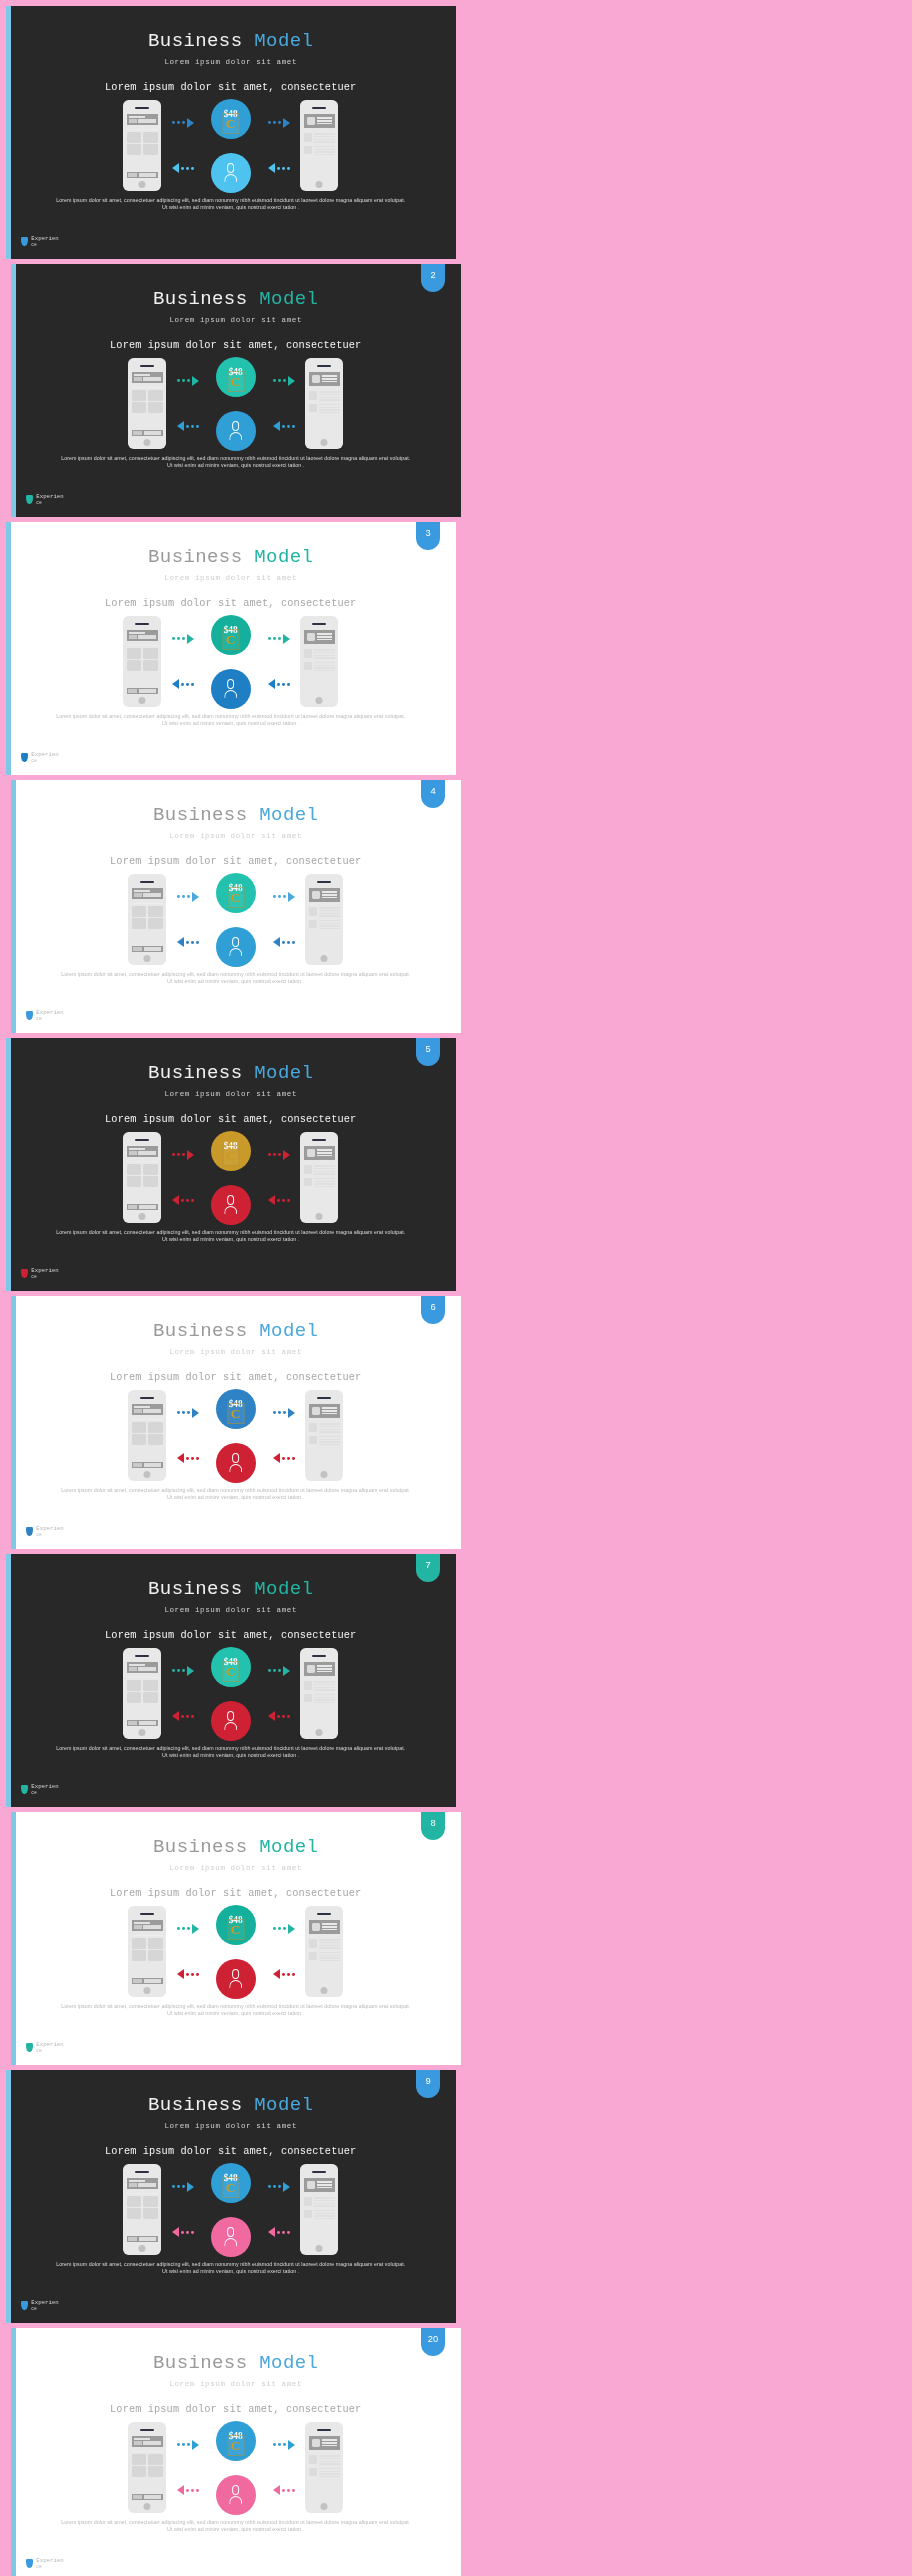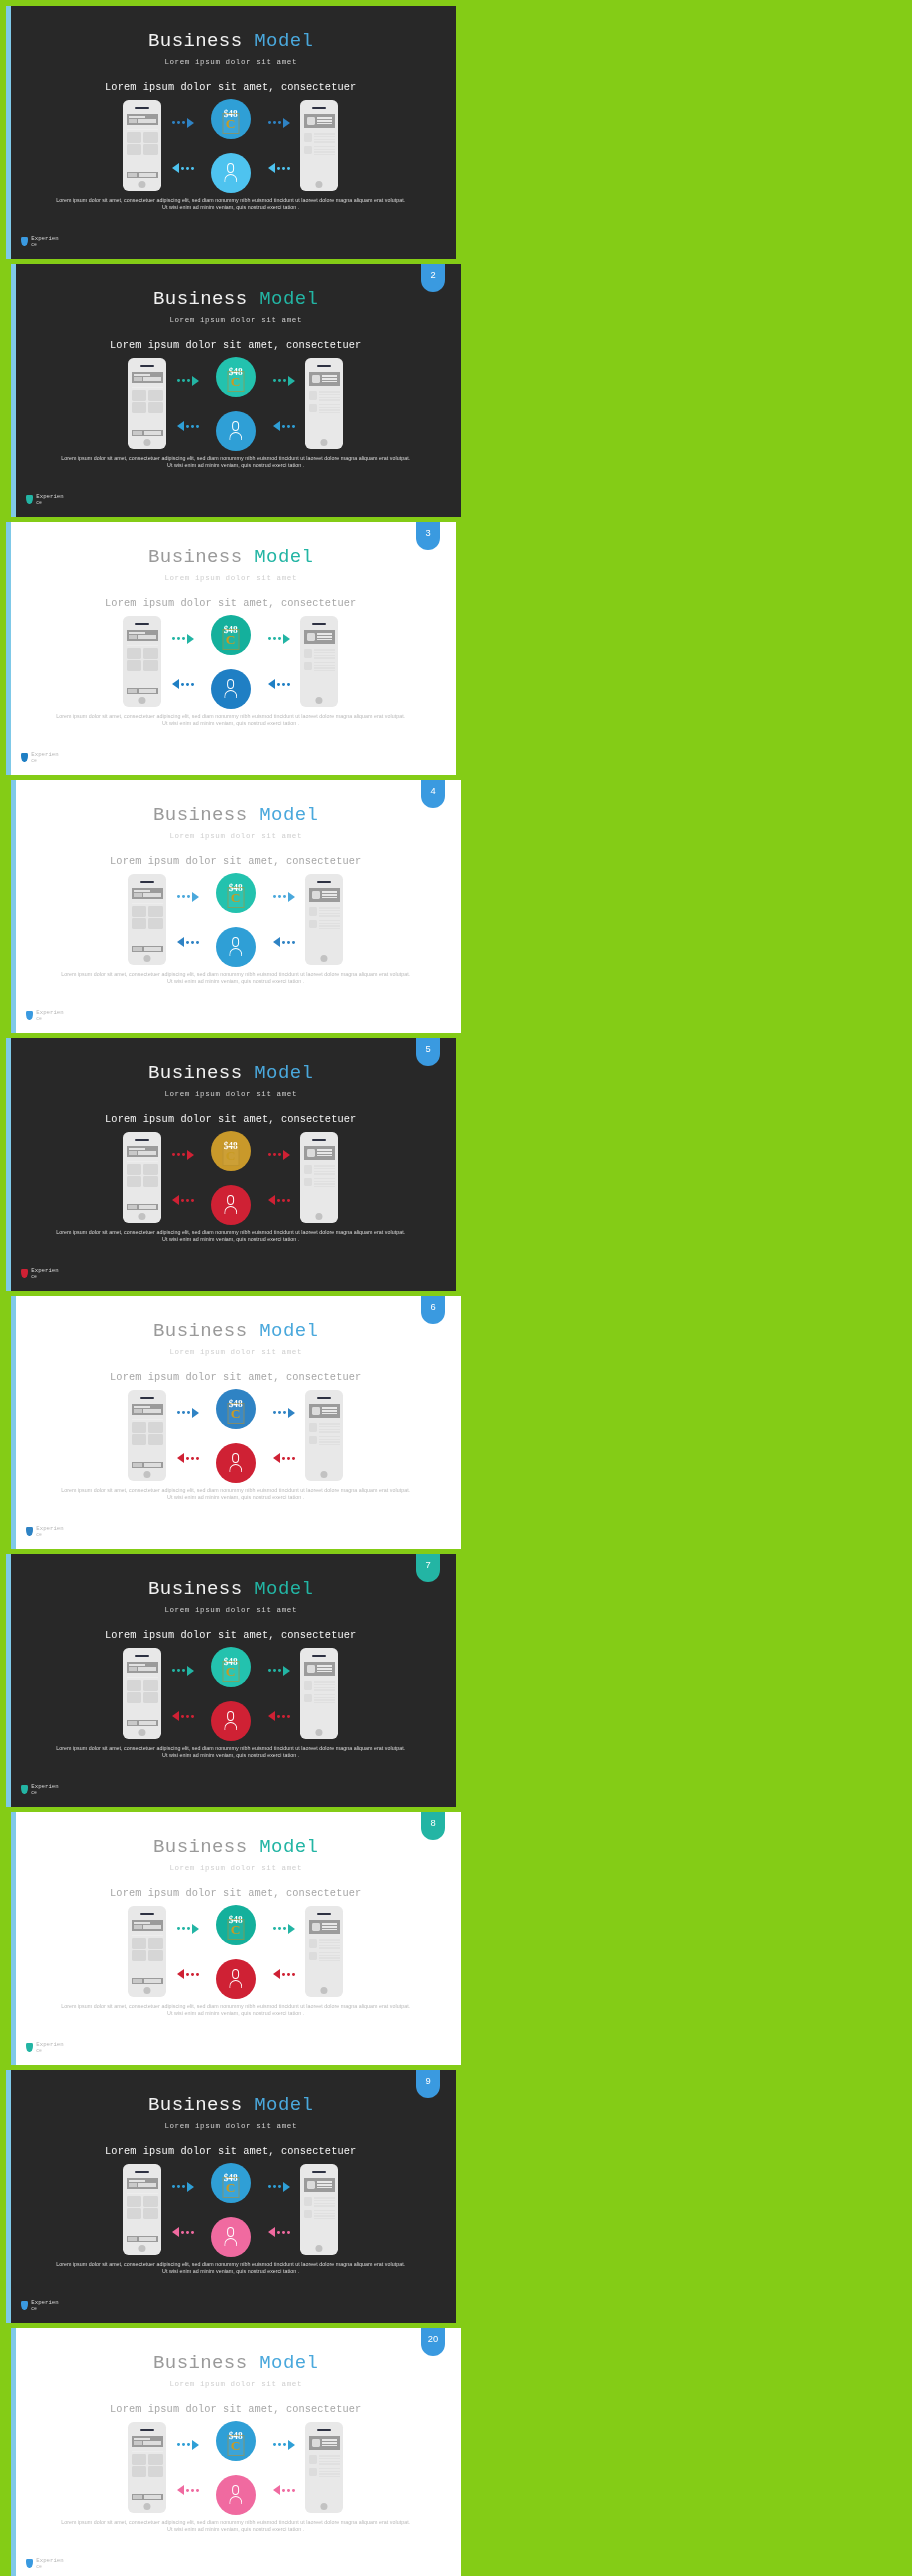--- a/index.html
+++ b/index.html
@@ -4,21 +4,21 @@
 <style>
   * { box-sizing: border-box; margin:0; padding:0; }
   html,body{ background:#7fc9e8; }
   body{
     width:912px; height:2576px;
     font-family:"Liberation Mono", monospace;
     overflow:hidden;
   }
   .sheet{
     width:912px; height:2576px;
-    background:#84cc16;
+    background:#f9a8d4;
     display:flex; flex-wrap:wrap;
     align-content:flex-start;
     padding:5.7px 5.7px 0 5.7px;
   }
   
   .slide{
     position:relative;
     width:450px; height:253px;
     margin:0 0 5px 0;
     overflow:hidden;

